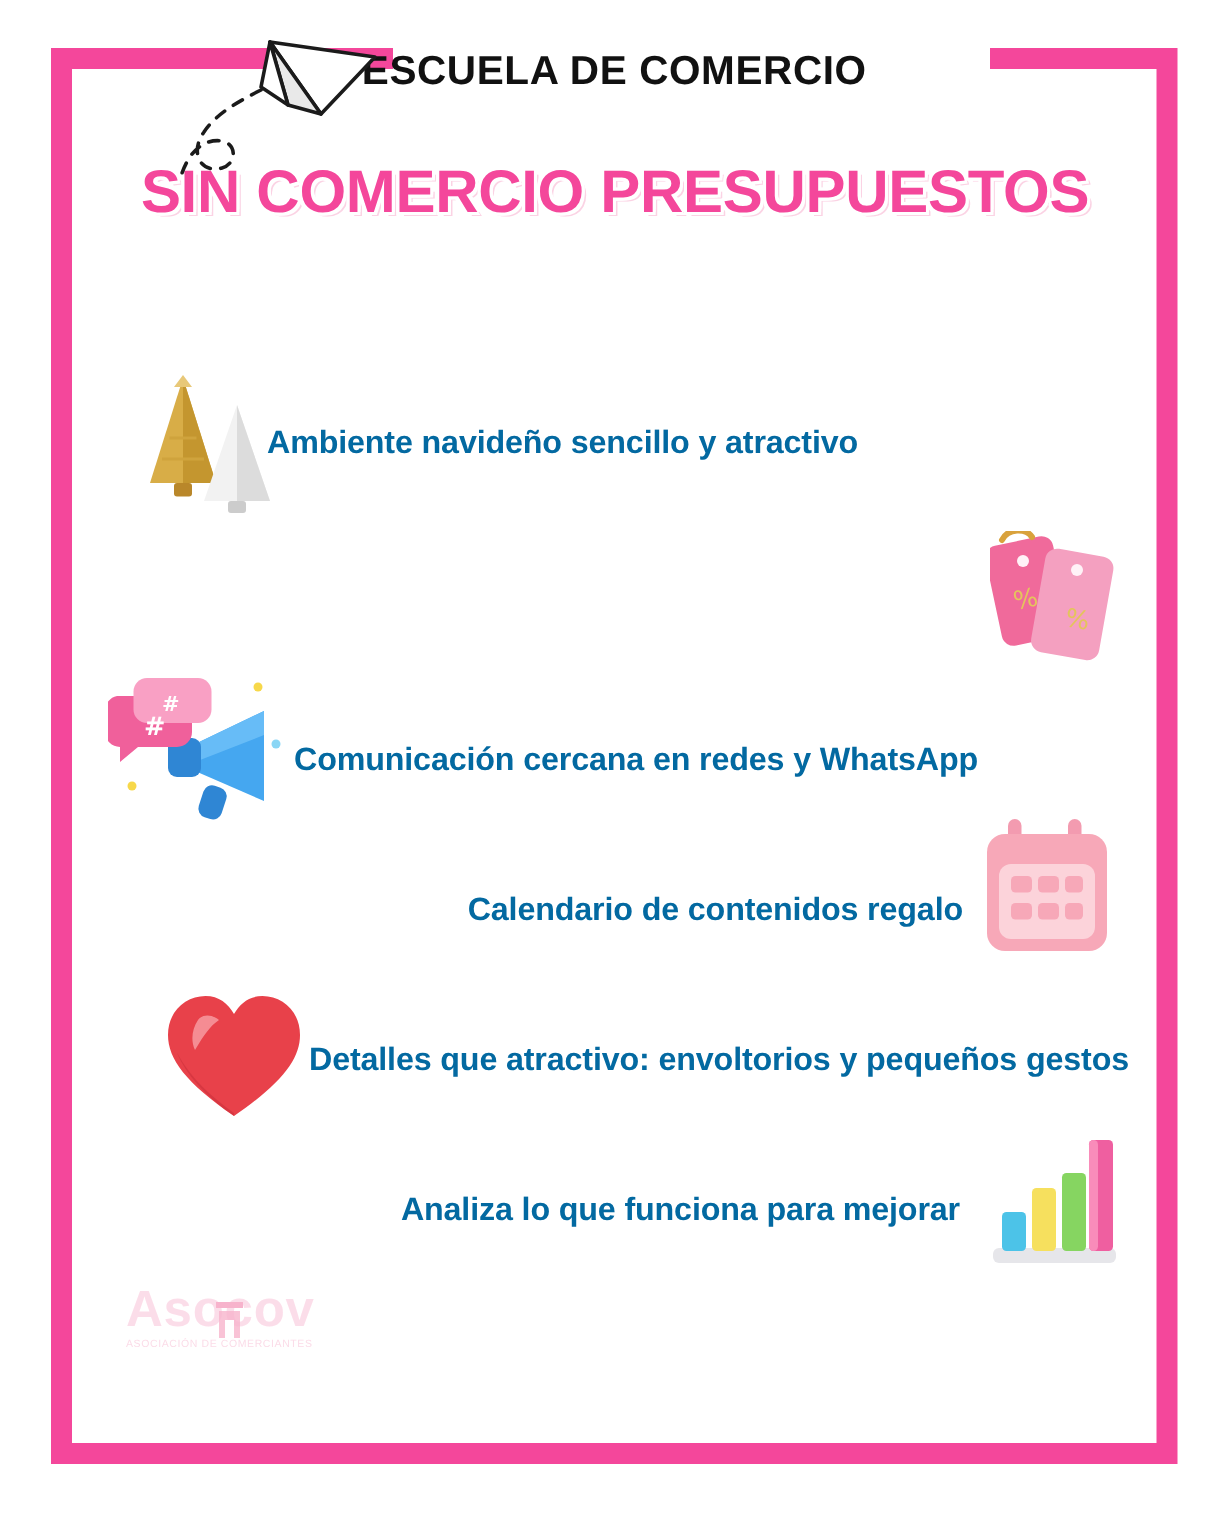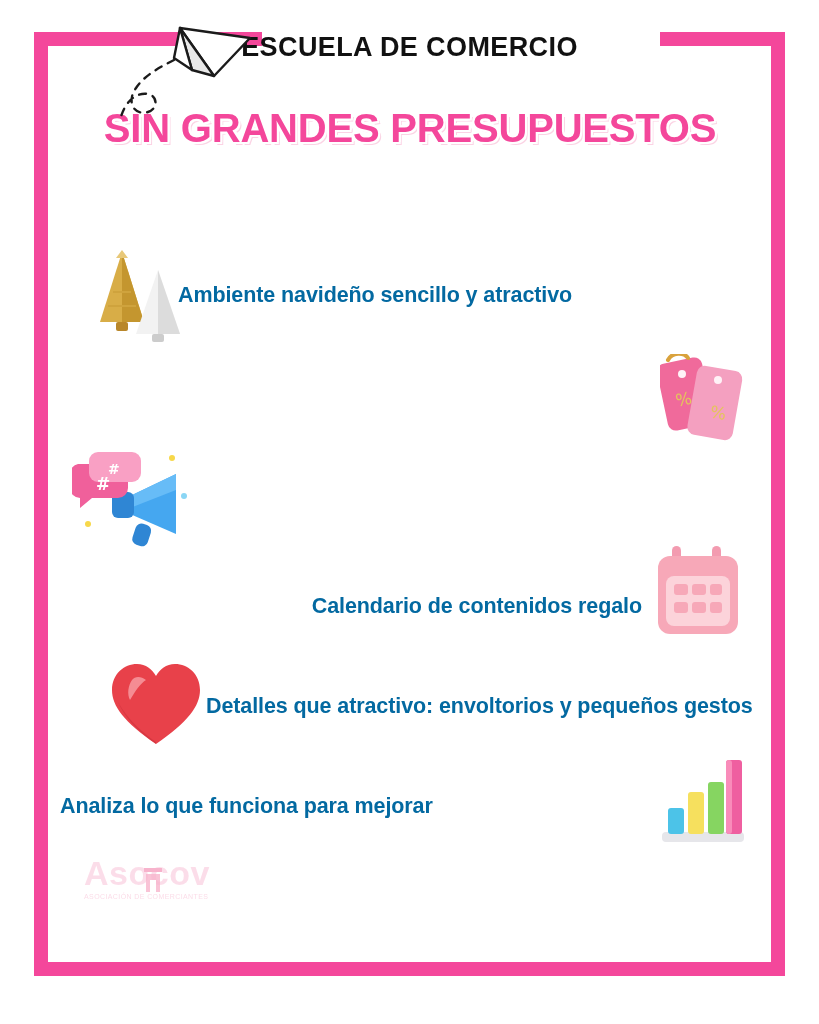--- a/index.html
+++ b/index.html
@@ -106,21 +106,21 @@
     font-weight: bold;
     color: #0369a1;
     line-height: 1.33;
     letter-spacing: -0.1px;
   }
   .row.r1 { justify-content: flex-start; padding-left: 118px; min-height: 110px; }
   .row.r2 { justify-content: flex-end;  padding-right: 96px;  min-height: 104px; text-align: right;}
   .row.r3 { justify-content: flex-start; padding-left: 136px; min-height: 104px; }
   .row.r4 { justify-content: flex-end;  padding-right: 118px; min-height: 96px; }
   .row.r5 { justify-content: flex-start; padding-left: 146px; min-height: 104px; }
-  .row.r6 {  padding-right: 120px; min-height: 96px; }
+  .row.r6 { justify-content: flex-end;  padding-right: 120px; min-height: 96px; }
 
   .art {
     position: absolute;
     display: block;
   }
   .art.trees    { left: 28px;  top: -4px;  width: 112px; height: 112px; }
   .art.tags     { right: 8px;  top: 4px;   width: 92px;  height: 98px; }
   .art.megaphone{ left: 12px;  top: -2px;  width: 124px; height: 106px; }
   .art.calendar { right: 14px; top: -16px; width: 96px;  height: 104px; }
   .art.heart    { left: 46px;  top: 2px;   width: 100px; height: 96px; }
@@ -166,21 +166,21 @@
   <svg class="plane" viewBox="0 0 140 110">
     <path d="M62 4 L132 14 L96 52 Z" fill="#ffffff" stroke="#1b1b1b" stroke-width="2.4" stroke-linejoin="round"></path>
     <path d="M62 4 L96 52 L74 46 Z" fill="#e9e9e9" stroke="#1b1b1b" stroke-width="2.4" stroke-linejoin="round"></path>
     <path d="M62 4 L74 46 L56 34 Z" fill="#ffffff" stroke="#1b1b1b" stroke-width="2.4" stroke-linejoin="round"></path>
     <path d="M56 36 C40 44 26 52 18 64 C8 78 16 92 30 88 C40 85 40 72 30 70 C16 68 6 80 2 96" fill="none" stroke="#1b1b1b" stroke-width="2.4" stroke-linecap="round" stroke-dasharray="7 7"></path>
   </svg>
 
   <div class="kicker">ESCUELA DE COMERCIO</div>
 
   <div class="headline">
-    <div class="line">SIN GRANDES PRESUPUESTOS</div>
+    <div class="line">SIN COMERCIO PRESUPUESTOS</div>
   </div>
 
   <div class="rows">
 
     <div class="row r1">
       <svg class="art trees" viewBox="0 0 112 112">
         <path d="M34 16 L56 86 L12 86 Z" fill="#d8ad47"></path>
         <path d="M34 16 L56 86 L34 86 Z" fill="#c4962f"></path>
         <path d="M34 14 L40 22 L28 22 Z" fill="#e8c878"></path>
         <rect x="28" y="86" width="12" height="9" rx="2" fill="#b9872a"></rect>
@@ -214,20 +214,21 @@
         <rect x="40" y="40" width="22" height="26" rx="6" fill="#2f86d4"></rect>
         <rect x="62" y="72" width="16" height="22" rx="6" fill="#2f86d4" transform="rotate(18 70 82)"></rect>
         <path d="M6 12 h40 a10 10 0 0 1 10 10 v14 a10 10 0 0 1 -10 10 h-26 l-12 10 v-10 a10 10 0 0 1 -10 -10 v-14 a10 10 0 0 1 8 -10 z" fill="#f0609b"></path>
         <path d="M26 0 h34 a9 9 0 0 1 9 9 v12 a9 9 0 0 1 -9 9 h-34 a9 9 0 0 1 -9 -9 v-12 a9 9 0 0 1 9 -9 z" fill="#f9a0c4"></path>
         <text x="24" y="38" font-family="DejaVu Sans, sans-serif" font-size="17" fill="#ffffff" font-weight="bold">#</text>
         <text x="36" y="22" font-family="DejaVu Sans, sans-serif" font-size="14" fill="#ffffff" font-weight="bold">#</text>
         <circle cx="100" cy="6" r="3" fill="#f7d84a"></circle>
         <circle cx="112" cy="44" r="3" fill="#8ad6f5"></circle>
         <circle cx="16" cy="72" r="3" fill="#f7d84a"></circle>
       </svg>
+      <div class="text">Comunicación cercana en redes y WhatsApp</div>
     </div>
 
     <div class="row r4">
       <svg class="art calendar" viewBox="0 0 96 104">
         <rect x="22" y="4" width="9" height="18" rx="4.5" fill="#f39bb0"></rect>
         <rect x="62" y="4" width="9" height="18" rx="4.5" fill="#f39bb0"></rect>
         <rect x="8" y="14" width="80" height="78" rx="12" fill="#f7a8b8"></rect>
         <rect x="16" y="34" width="64" height="50" rx="8" fill="#fcd3da"></rect>
         <g fill="#f7a8b8">
           <rect x="24" y="42" width="14" height="11" rx="3"></rect>

